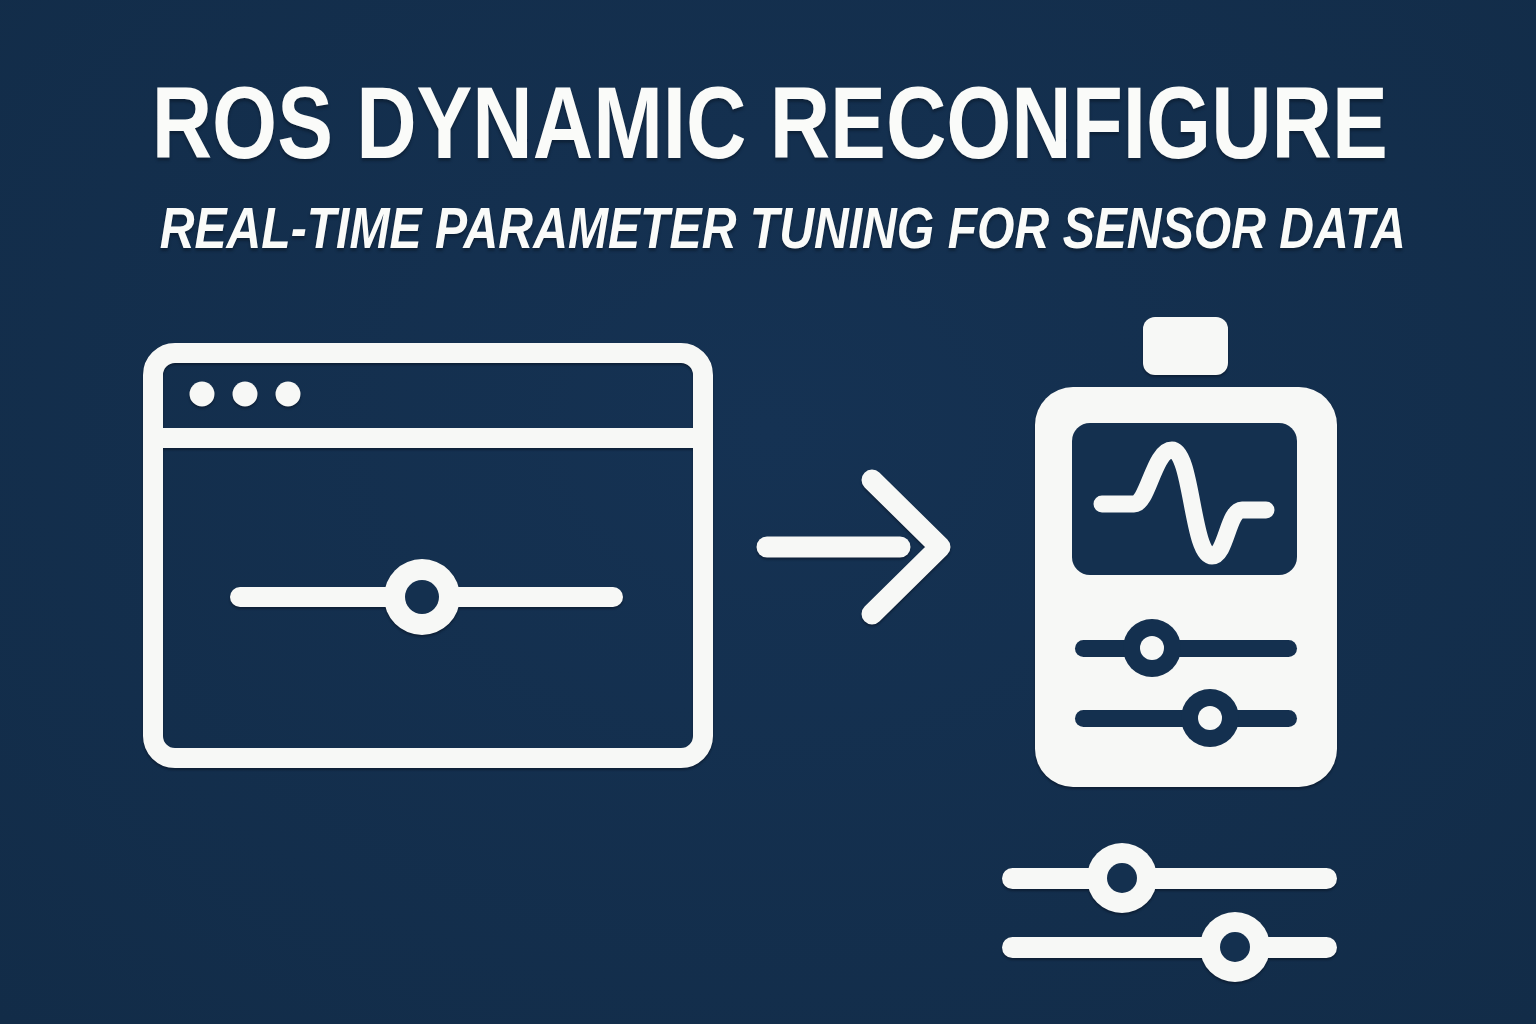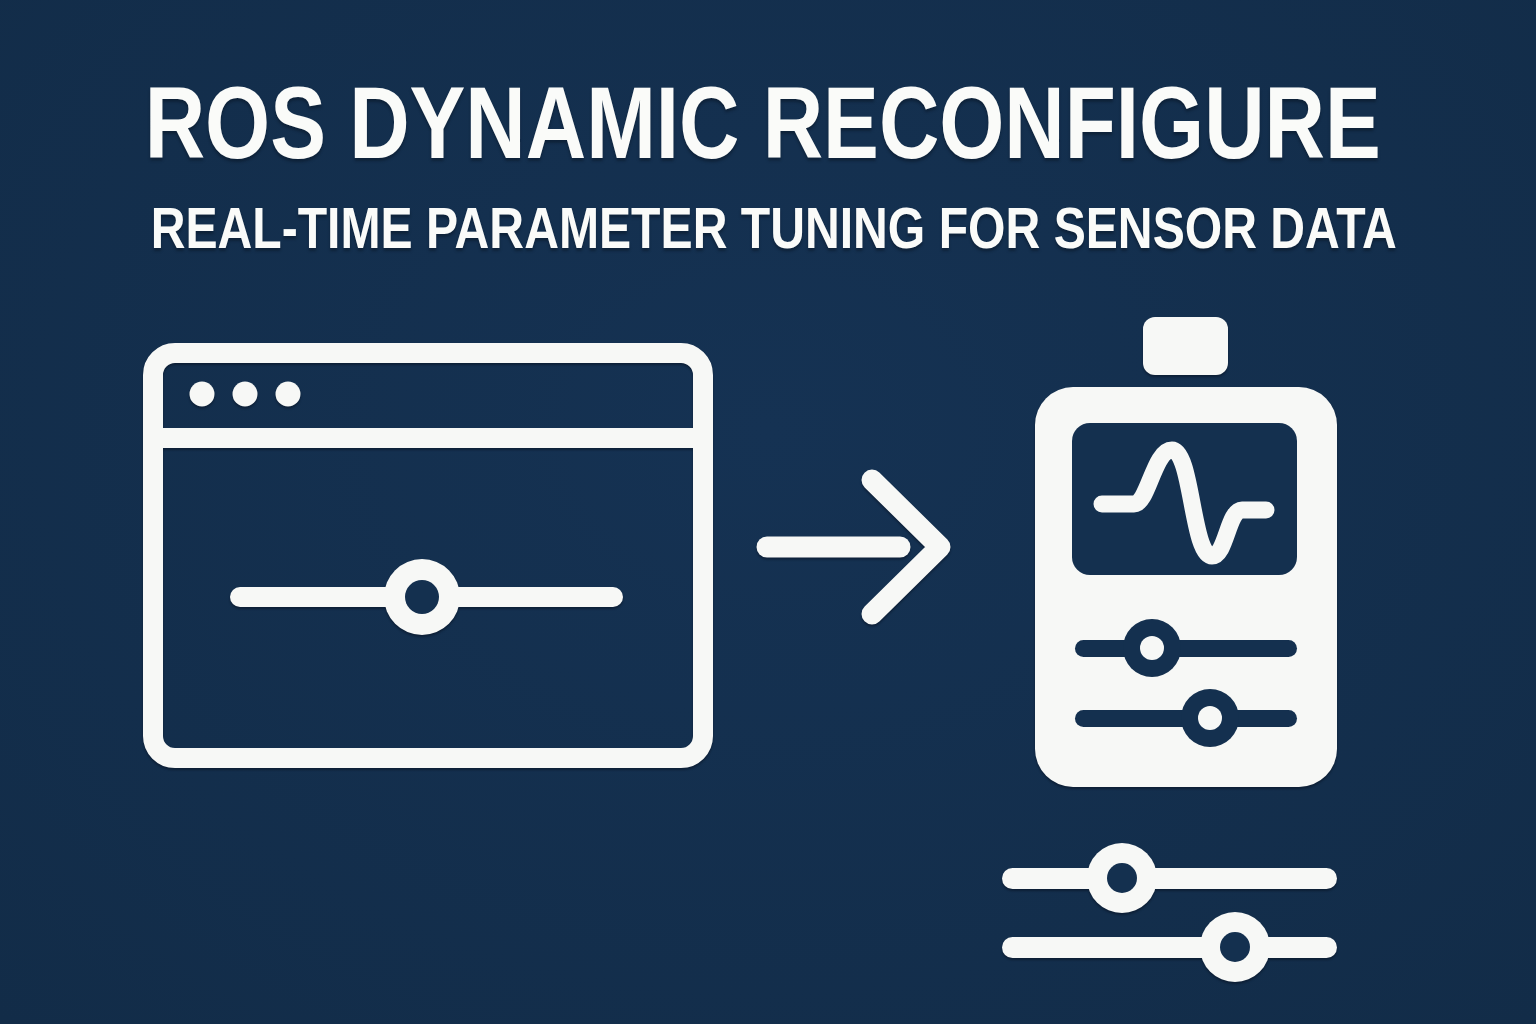--- a/index.html
+++ b/index.html
@@ -6,30 +6,30 @@
   body{
     width:1536px;height:1024px;
     background:#14304F;
     overflow:hidden;
     position:relative;
     font-family:"Liberation Sans", sans-serif;
   }
   .stage{position:absolute;inset:0;background:radial-gradient(ellipse at 50% 42%, #153253 0%, #122C48 100%);}
   .title-row{
     position:absolute;left:0;right:16px;
-    text-align:center;white-space:nowrap;
+    text-align:right;white-space:nowrap;
     color:#FAFBF9;font-weight:700;line-height:1;
     text-shadow:0 3px 3px rgba(4,12,24,.38);
   }
   .main-title{
     top:72px;font-size:102px;letter-spacing:0px;
   }
   .main-title .tx{display:inline-block;transform:scaleX(0.82);position:relative;left:3px;}
   .sub-title{
-    top:199px;font-size:58px;
+    top:199px;font-size:58px;font-style:italic;
   }
   .sub-title .tx{display:inline-block;transform:scaleX(0.83);position:relative;left:14px;}
   svg.icon{position:absolute;filter:drop-shadow(0 2px 1px rgba(4,12,24,.45));}
   #win-icon{left:143px;top:343px;}
   #arrow-icon{left:750px;top:460px;}
   #device-icon{left:1030px;top:310px;}
   #sliders-icon{left:985px;top:828px;}
 </style>
 </head>
 <body>

